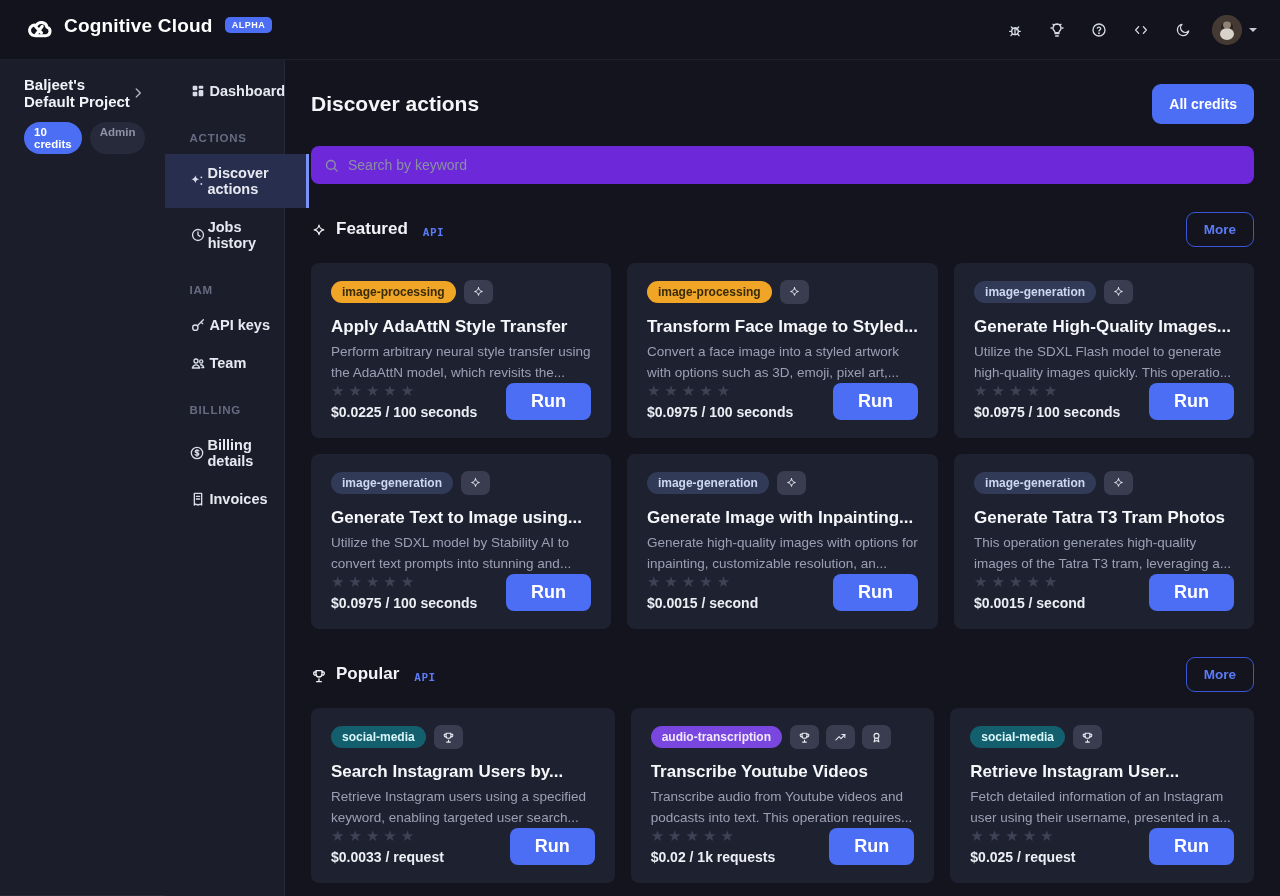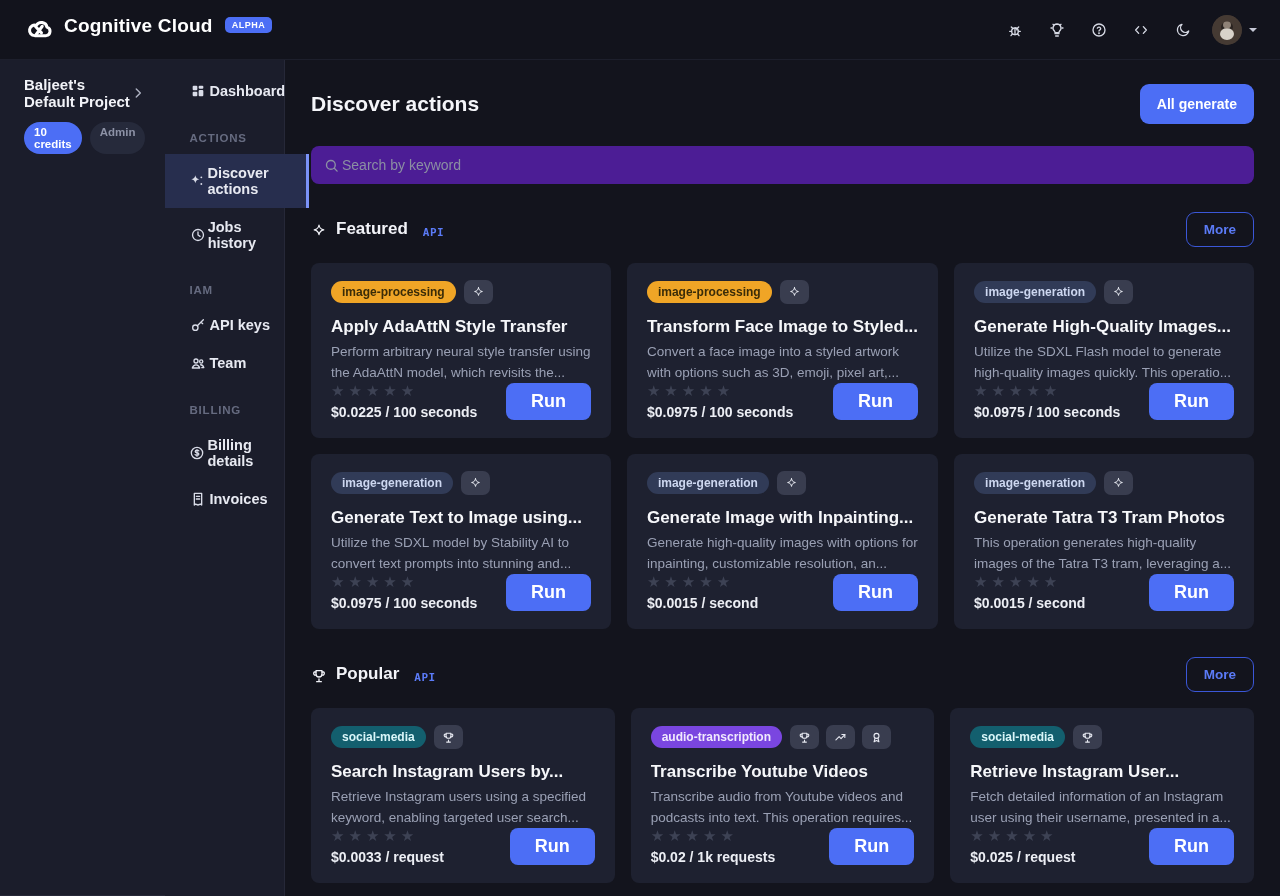--- a/index.html
+++ b/index.html
@@ -75,22 +75,22 @@
   
   .main { flex:1; min-width:0; padding:24px 26px 0 26px; overflow:hidden; }
   .main-header { display:flex; align-items:flex-start; justify-content:space-between; }
   .page-title { font-size:21px; font-weight:bold; color:#f4f5f9; padding-top:8px; }
   .btn-primary {
     background:#4c6ef5; color:#fff; border:none; border-radius:9px;
     font-family:inherit; font-size:14px; font-weight:bold;
     padding:12px 17px; cursor:pointer;
   }
   .searchbar {
-    margin-top:22px; height:38px; background:#4c1d95; border-radius:8px;
-    display:flex; align-items:center; gap:3px; padding:0 13px;
+    margin-top:22px; height:38px; background:#6d28d9; border-radius:8px;
+    display:flex; align-items:center; gap:9px; padding:0 13px;
   }
   .searchbar .icon { color:#8b8fa3; }
   .search-input {
     background:transparent; border:none; outline:none; color:#cfd2de;
     font-family:inherit; font-size:14px; width:100%;
   }
   .search-input::placeholder { color:#8b8fa3; }
 
   .section-header {
     display:flex; align-items:center; margin:26px 0 15px 0; height:38px;
@@ -308,21 +308,21 @@
             </svg>
           </span>
     <span class="nav-text">Invoices</span>
   </div>
 </nav>
   </aside>
 
   <main class="main">
     <div class="main-header">
       <h1 class="page-title">Discover actions</h1>
-      <button class="btn-primary">All generate</button>
+      <button class="btn-primary">All credits</button>
     </div>
     <div class="searchbar">
       <span class="icon">
         <svg width="15" height="15" viewBox="0 0 24 24" fill="none" stroke="currentColor" stroke-width="2.2" stroke-linecap="round">
             <circle cx="11" cy="11" r="7"></circle>
             <path d="M16.5 16.5L21 21"></path>
           </svg>
       </span>
       <input class="search-input" type="text" placeholder="Search by keyword" style="">
     </div>

